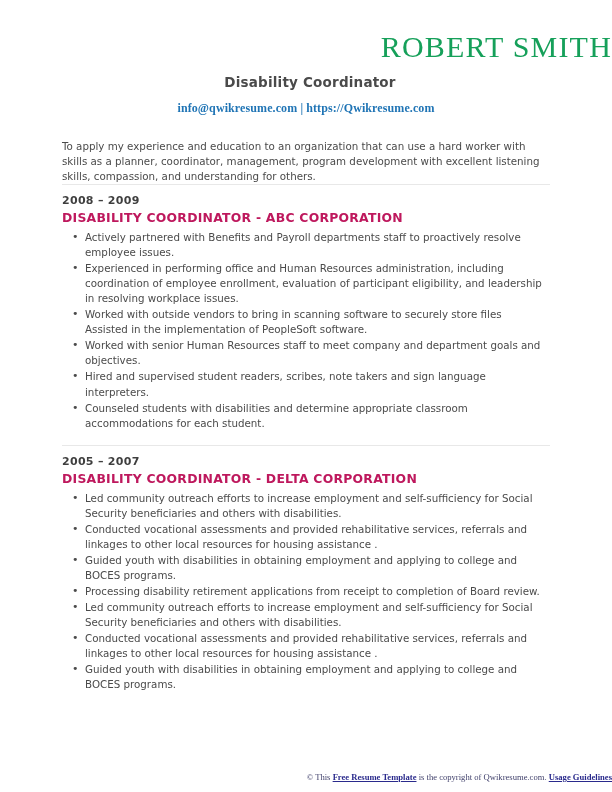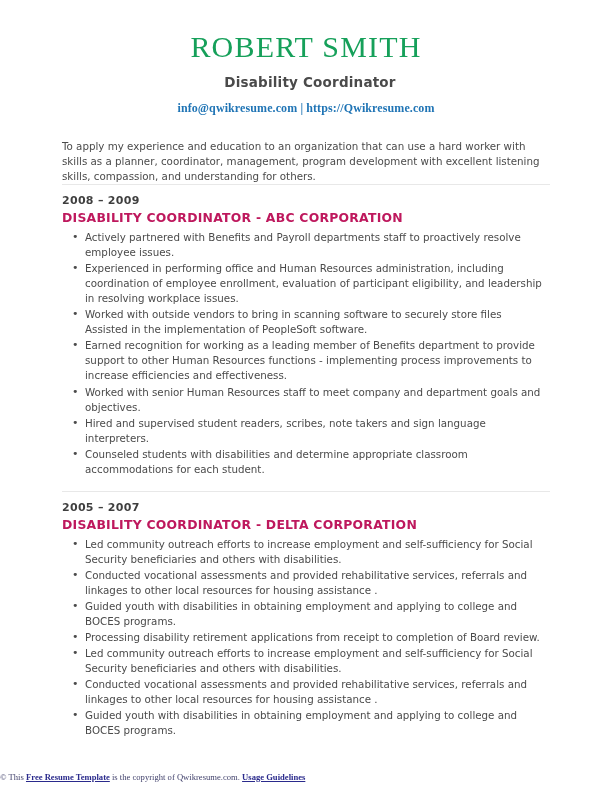--- a/index.html
+++ b/index.html
@@ -30,20 +30,21 @@
     padding-top: 30px;
   }
   .cand-name {
     font-family: "Liberation Serif", "DejaVu Serif", serif;
     font-size: 30px;
     letter-spacing: 1.2px;
     color: #16a05a;
     font-weight: normal;
     line-height: 1.15;
     margin: 0;
+    text-align: right;
   }
   .cand-title {
     font-family: "DejaVu Sans", sans-serif;
     font-size: 13.5px;
     font-weight: bold;
     color: #4a4a4a;
     margin-top: 9px;
     letter-spacing: 0.2px;
     padding-left: 8px;
   }
@@ -116,21 +117,21 @@
     font-size: 11px;
     color: #4a4a4a;
   }
 
   
   .footer {
     position: absolute;
     left: 0;
     right: 0;
     bottom: 10px;
-    text-align: left;
+    text-align: right;
     font-family: "Liberation Serif", "DejaVu Serif", serif;
     font-size: 8.6px;
     color: #3f3f6a;
   }
   .footer .flink {
     color: #2a2a8c;
     text-decoration: underline;
     font-weight: bold;
   }
   .footer .copy {
@@ -153,21 +154,20 @@
     <div class="summary">To apply my experience and education to an organization that can use a hard worker with skills as a planner, coordinator, management, program development with excellent listening skills, compassion, and understanding for others.</div>
 
     <hr class="divider">
     <div class="exp-block">
       <div class="exp-dates">2008 – 2009</div>
       <div class="exp-title">DISABILITY COORDINATOR - ABC CORPORATION</div>
       <ul class="bullets">
         <li>Actively partnered with Benefits and Payroll departments staff to proactively resolve employee issues.</li>
         <li>Experienced in performing office and Human Resources administration, including coordination of employee enrollment, evaluation of participant eligibility, and leadership in resolving workplace issues.</li>
         <li>Worked with outside vendors to bring in scanning software to securely store files Assisted in the implementation of PeopleSoft software.</li>
-        <li>Earned recognition for working as a leading member of Benefits department to provide support to other Human Resources functions - implementing process improvements to increase efficiencies and effectiveness.</li>
         <li>Worked with senior Human Resources staff to meet company and department goals and objectives.</li>
         <li>Hired and supervised student readers, scribes, note takers and sign language interpreters.</li>
         <li>Counseled students with disabilities and determine appropriate classroom accommodations for each student.</li>
       </ul>
     </div>
 
     <hr class="divider" style="margin-top:14px;">
     <div class="exp-block">
       <div class="exp-dates">2005 – 2007</div>
       <div class="exp-title">DISABILITY COORDINATOR - DELTA CORPORATION</div>

